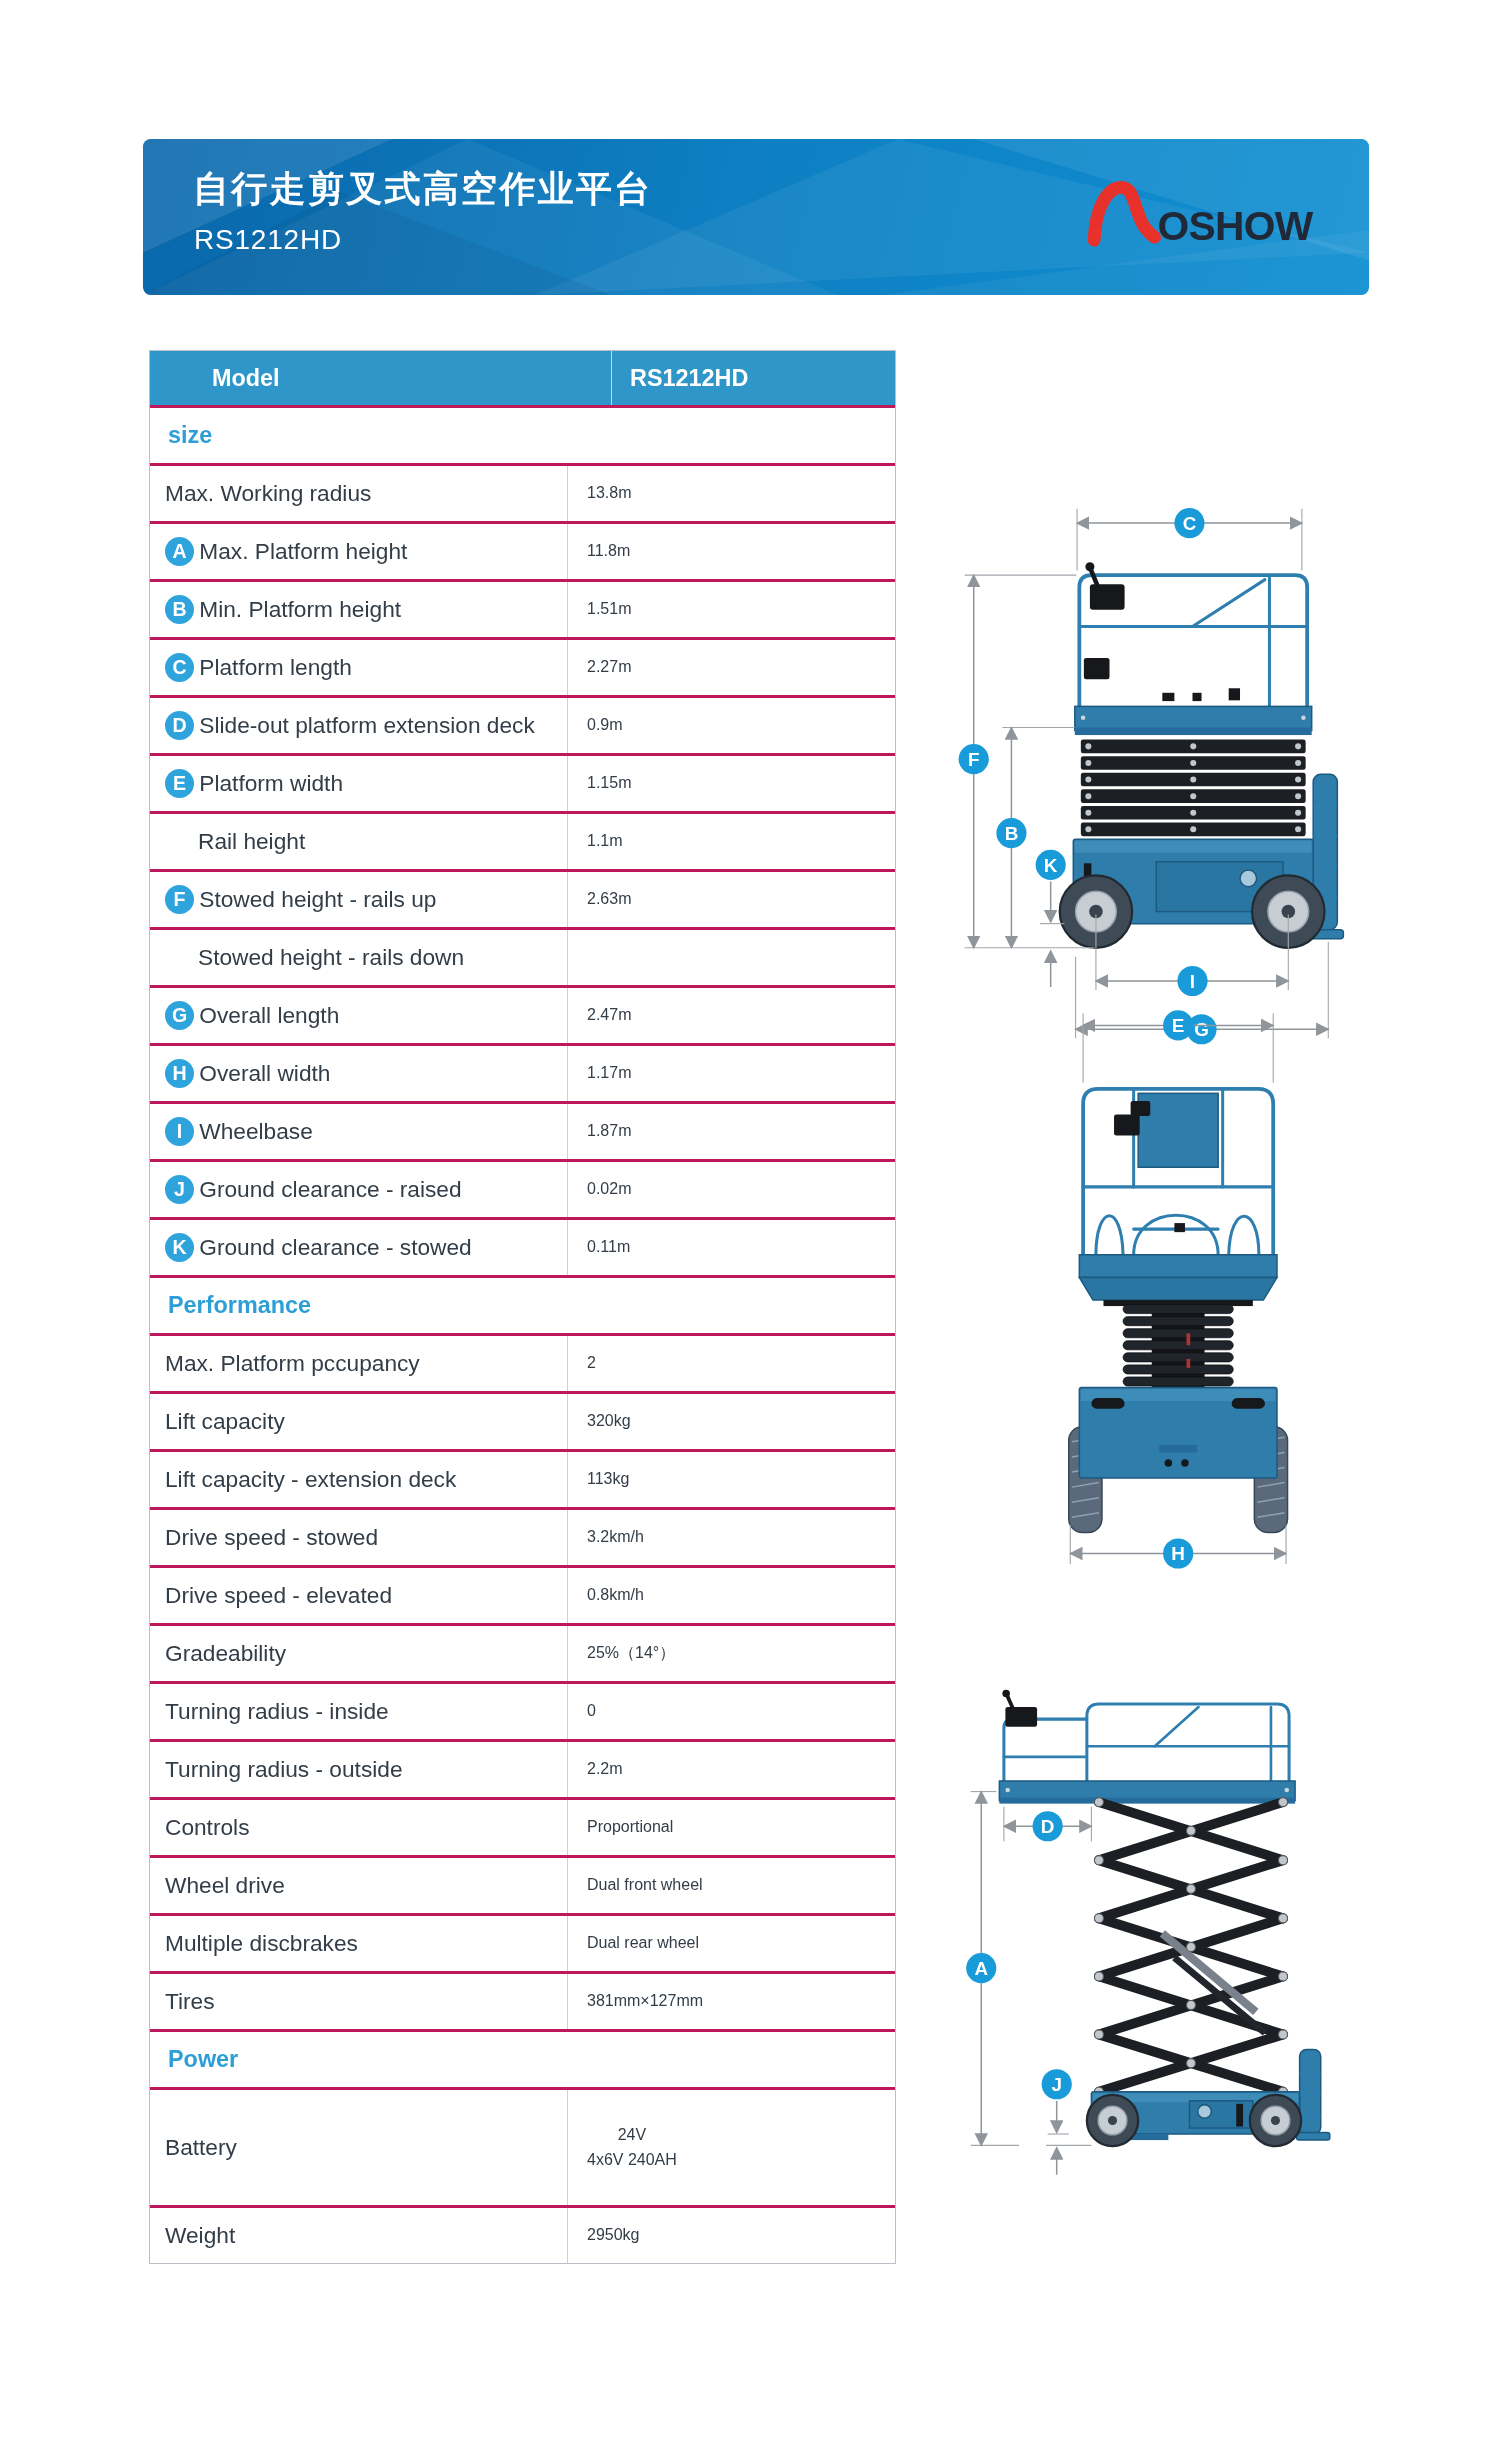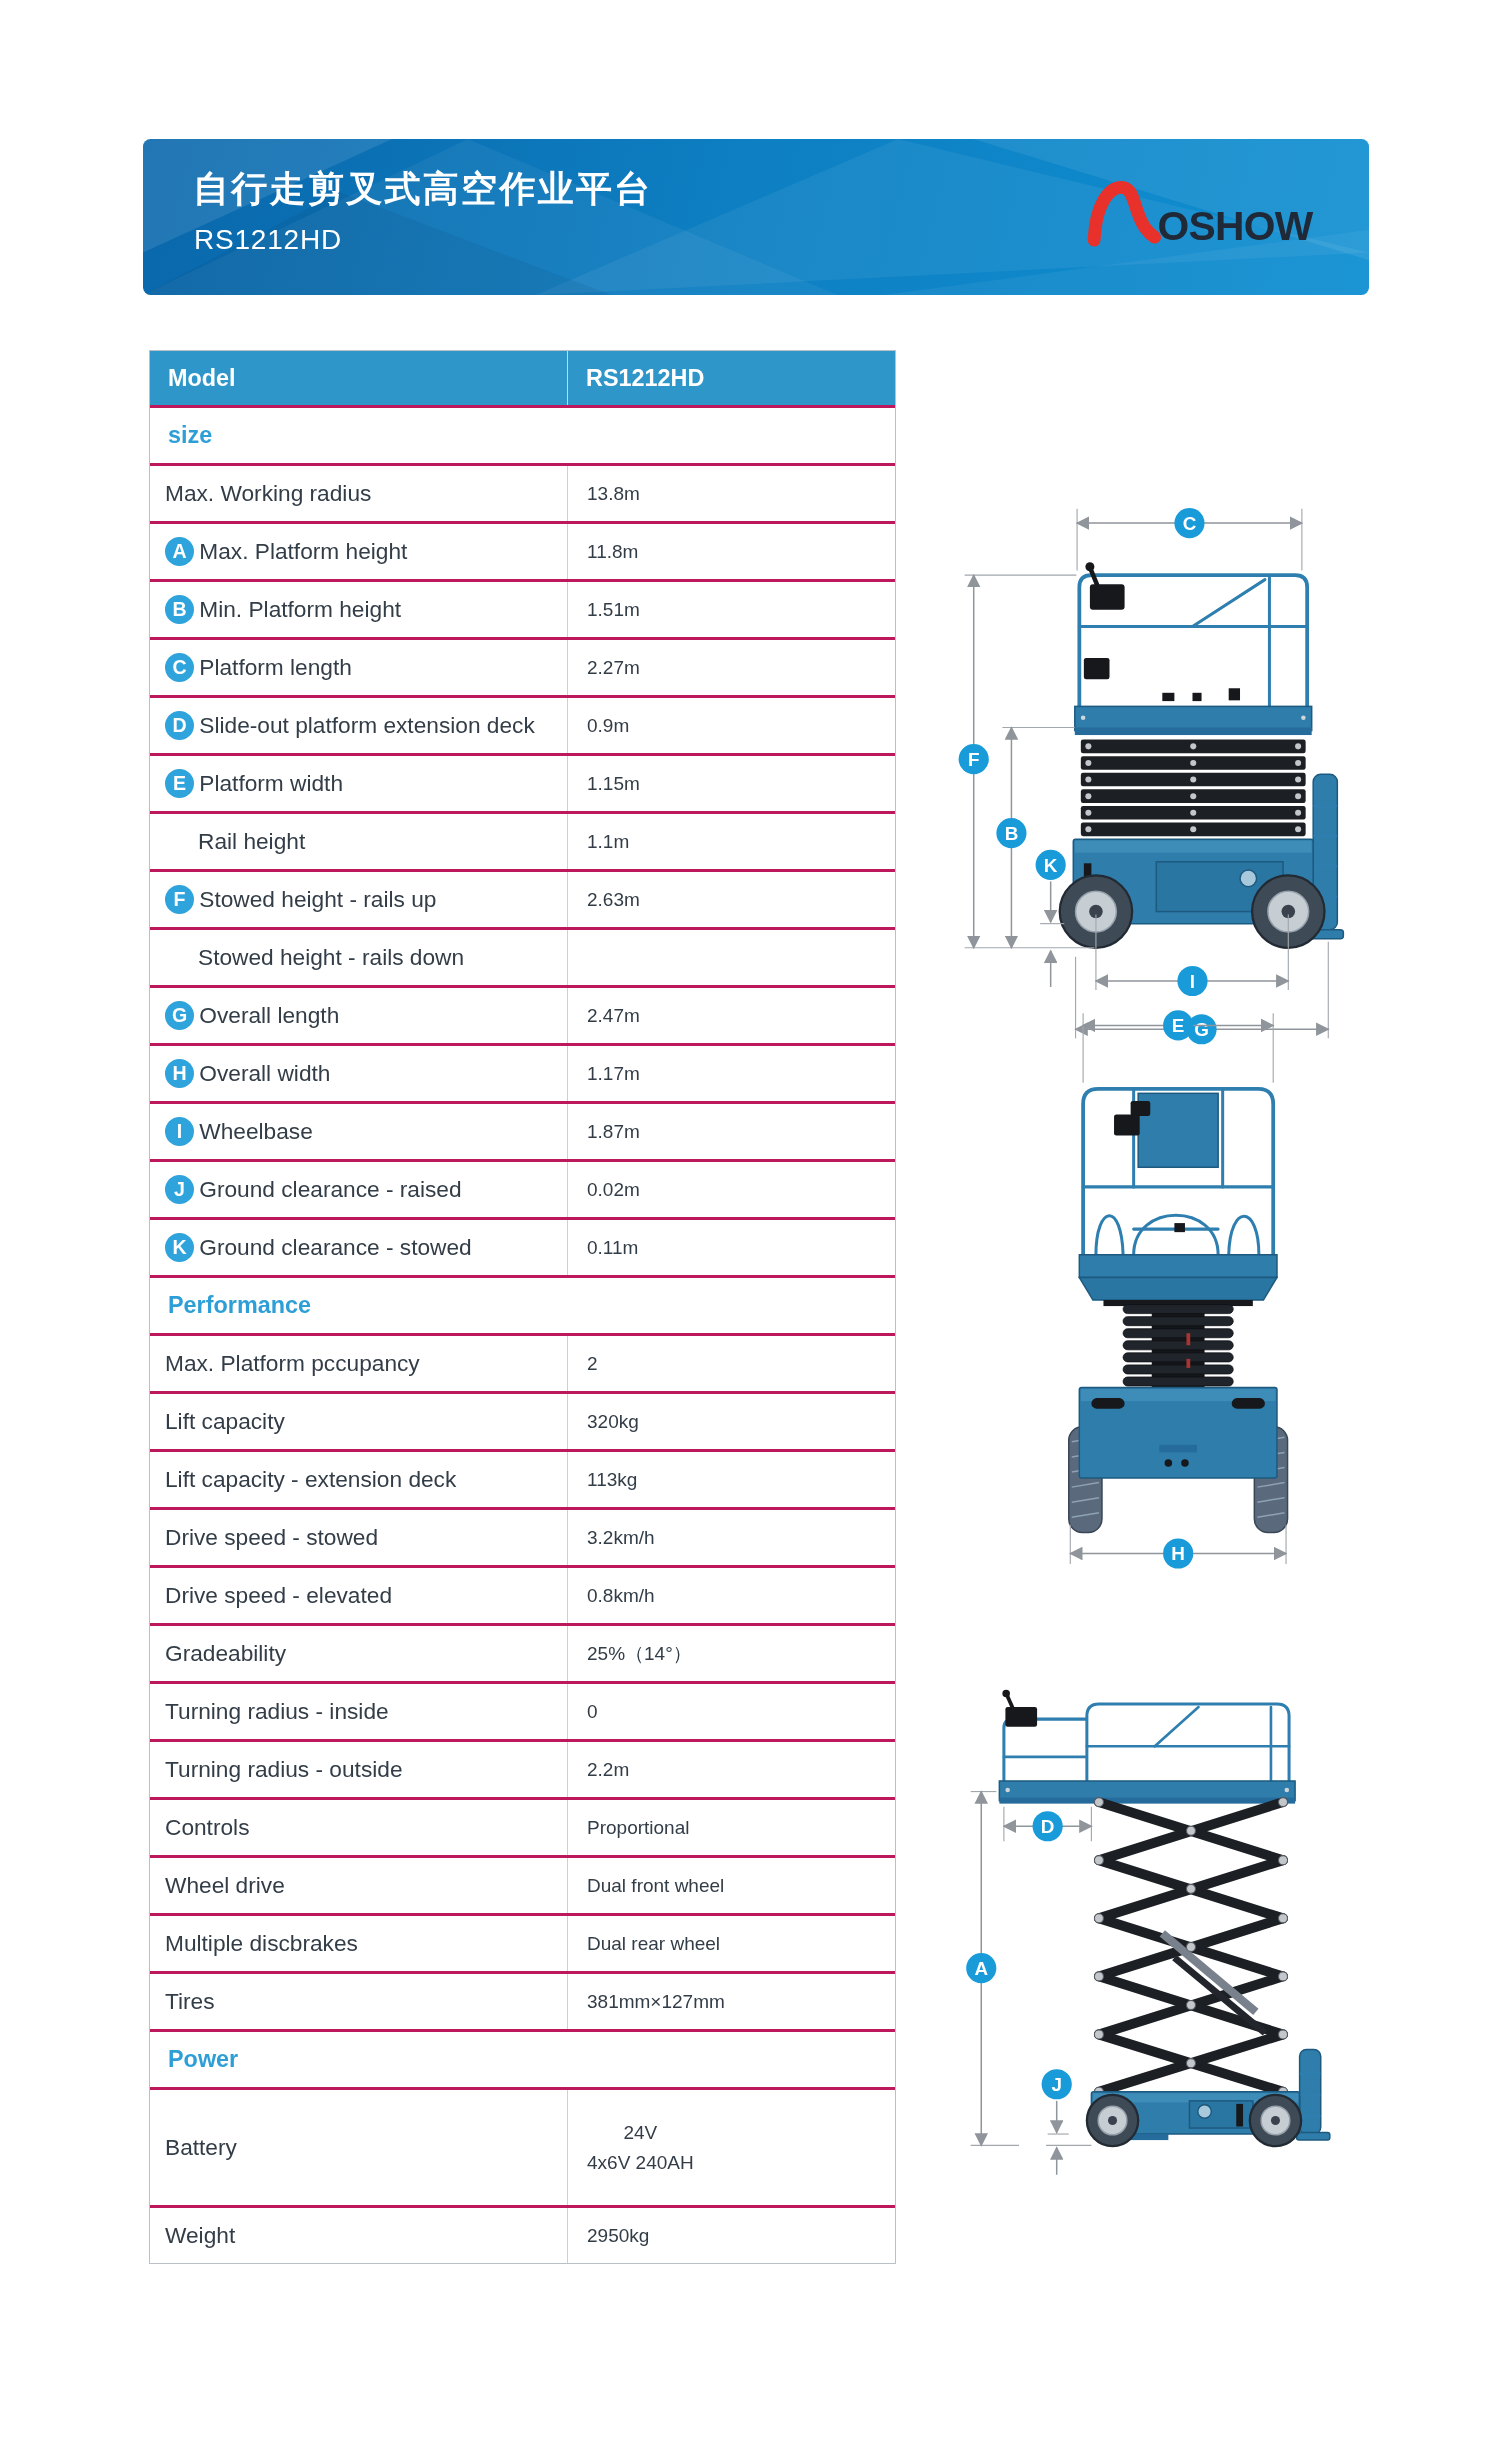--- a/index.html
+++ b/index.html
@@ -16,32 +16,32 @@
   .banner-model { position:absolute; left:51px; top:85px; color:#ffffff; font-size:28px;
                   font-weight:400; letter-spacing:0.8px; }
   .logo { position:absolute; left:939px; top:30px; width:272px; height:91px; }
 
   
   .spec-table { position:absolute; left:149px; top:350px; width:747px;
                 border:1.5px solid #b9c0c7; background:#ffffff; }
   .t-header { display:flex; height:54px; background:#2e96c8; color:#ffffff;
               font-weight:bold; font-size:23.4px; align-items:stretch; }
   .t-h-label { width:418px; padding-left:18px; display:flex; align-items:center;
-               border-right:1.5px solid #c5d9e4; }
+               border-right:1.5px solid #c5d9e4;margin-left:44px; }
   .t-h-value { flex:1; padding-left:18px; display:flex; align-items:center; }
 
   .row { display:flex; min-height:58px; border-top:3px solid #be185d; background:#ffffff; }
   .row.section { align-items:center; padding-left:18px; color:#2d9fd6;
                  font-size:23.4px; font-weight:bold; }
   .row.tall { min-height:118px;text-align:center; }
   .cell { display:flex; align-items:center; }
   .cell.label { width:418px; border-right:1.5px solid #ccd1d6; padding-left:15px;
                 padding-right:7.6px; font-size:22.7px; color:#333d47; gap:5.3px; }
   .cell.label.indent { padding-left:48px; }
-  .cell.value { flex:1; padding-left:19px; font-size:19px; color:#333d47;
+  .cell.value { flex:1; padding-left:19px; font-size:16px; color:#333d47;
                 white-space:pre-line; line-height:1.55; }
   .badge { width:29px; height:29px; border-radius:50%; background:#2fa3dc; color:#ffffff;
            font-size:19.6px; font-weight:bold; display:inline-flex; align-items:center;
            justify-content:center; flex:0 0 29px; }
 
   
   .diag { position:absolute; }
   #d1 { left:936px; top:495px;  width:430px; height:551px; }
   #d2 { left:936px; top:1004px; width:430px; height:580px; }
   #d3 { left:936px; top:1684px; width:430px; height:627px; }

